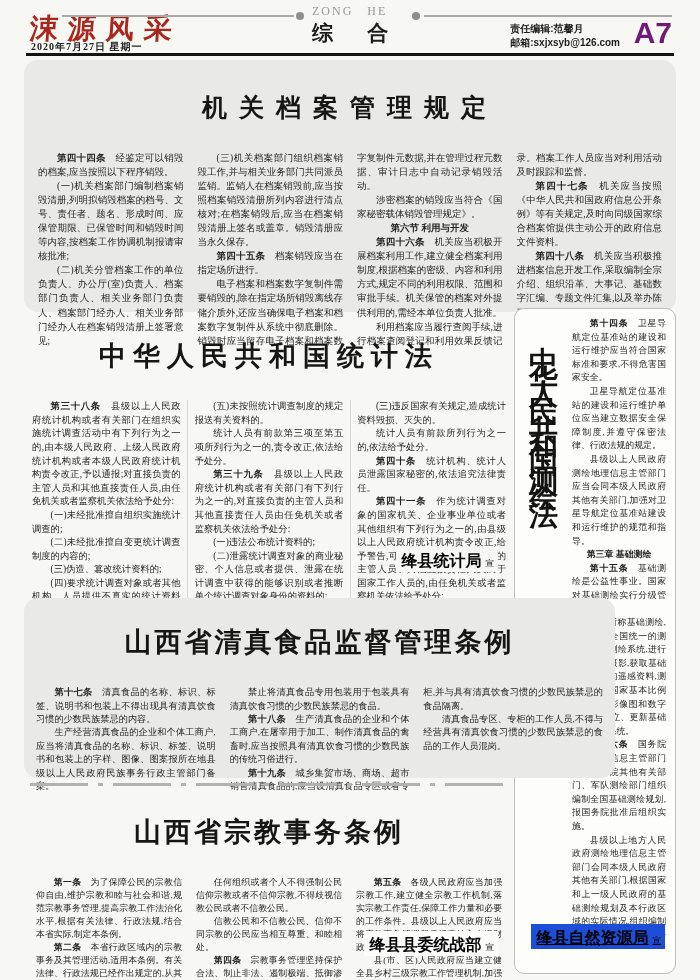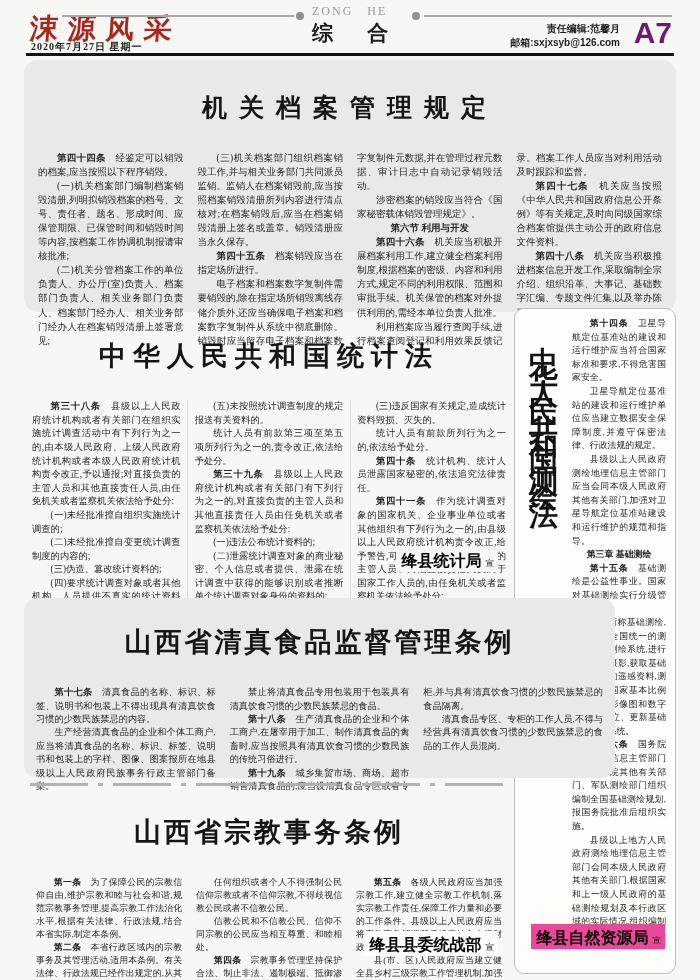--- a/index.html
+++ b/index.html
@@ -12,21 +12,21 @@
   .paper-date{position:absolute;left:31px;top:40px;font-size:10px;font-weight:bold;color:#222;letter-spacing:1px;}
   .deco-line{position:absolute;top:15px;height:2px;background:#a9a9a5;}
   .line-l{left:62px;width:232px;}
   .line-r{left:424px;right:28px;}
   .deco-dot{position:absolute;top:12px;width:8px;height:8px;border-radius:50%;background:#8f8f8b;}
   .dot-l{left:296px;} .dot-r{left:412px;}
   .section-group{position:absolute;left:312px;top:4px;display:flex;gap:14px;}
   .sec{display:flex;flex-direction:column;}
   .sec .latin{font-size:12px;letter-spacing:2px;color:#9a9a96;font-family:"Liberation Serif",serif;}
   .sec .cn{font-size:21px;font-weight:bold;color:#1c1c1a;font-family:"Liberation Sans",sans-serif;}
-  .editor-block{position:absolute;right:80px;top:22px;text-align:right;font-size:10px;font-weight:bold;color:#1d1d1b;line-height:14px;font-family:"Liberation Sans",sans-serif;}
+  .editor-block{position:absolute;right:80px;top:22px;text-align:left;font-size:10px;font-weight:bold;color:#1d1d1b;line-height:14px;font-family:"Liberation Sans",sans-serif;}
   .page-no{position:absolute;right:28px;top:16px;font-size:30px;font-weight:900;color:#701a75;font-family:"Liberation Sans",sans-serif;}
   .black-rule{position:absolute;left:26px;right:26px;top:53px;height:3px;background:#141412;}
 
   
   section,aside{box-sizing:border-box;}
   .graybox{background:#e9e9e5;border-radius:14px;}
   .whitebox{background:#fdfdfa;border-radius:10px;}
   .art-title{text-align:center;font-family:"Liberation Sans",sans-serif;font-weight:700;color:#161614;}
   .cols p{margin:0;text-indent:2em;text-align:justify;color:#242422;}
   .cols p.heading{text-align:center;text-indent:0;font-weight:bold;font-family:"Liberation Sans",sans-serif;}
@@ -46,21 +46,21 @@
   #a2 .cols{columns:3;column-gap:14px;column-rule:1px solid #d9d9d4;height:226px;overflow:hidden;}
   #a2 .cols p{font-size:9.3px;line-height:13.6px;}
   #a2 .abs-byline{position:absolute;right:16px;bottom:6px;background:#f7f7f3;padding-left:6px;}
 
   
   #sb{position:absolute;right:24px;top:308px;width:162px;height:666px;border:1px solid #bfbfba;padding:8px 9px;}
   #sb .vt{float:left;writing-mode:vertical-rl;text-orientation:upright;font-family:"Liberation Sans",sans-serif;
     font-weight:700;font-size:29px;letter-spacing:17px;color:#131311;height:512px;margin:6px 8px 6px 0;}
   #sb .cols p{font-size:8.9px;line-height:13.6px;}
   #sb .cols{height:630px;overflow:hidden;}
-  #sb .abs-byline{position:absolute;right:10px;bottom:8px;background:#ec4899;padding-left:6px;}
+  #sb .abs-byline{position:absolute;right:10px;bottom:8px;background:#1d4ed8;padding-left:6px;text-decoration:underline;}
 
   
   #a3{position:absolute;left:24px;top:598px;width:591px;height:180px;padding:4px 12px;}
   #a3 .art-title{font-size:27px;font-weight:900;letter-spacing:3px;padding:4px 0 8px;}
   #a3 .cols{columns:3;column-gap:14px;height:126px;overflow:hidden;}
   #a3 .cols p{font-size:9.2px;line-height:13.4px;}
 
   
   .dashdot{position:absolute;left:30px;width:478px;top:783px;height:3px;
     background:repeating-linear-gradient(90deg,#b3b3ae 0 58px,transparent 58px 68px,#b3b3ae 68px 73px,transparent 73px 83px);}

